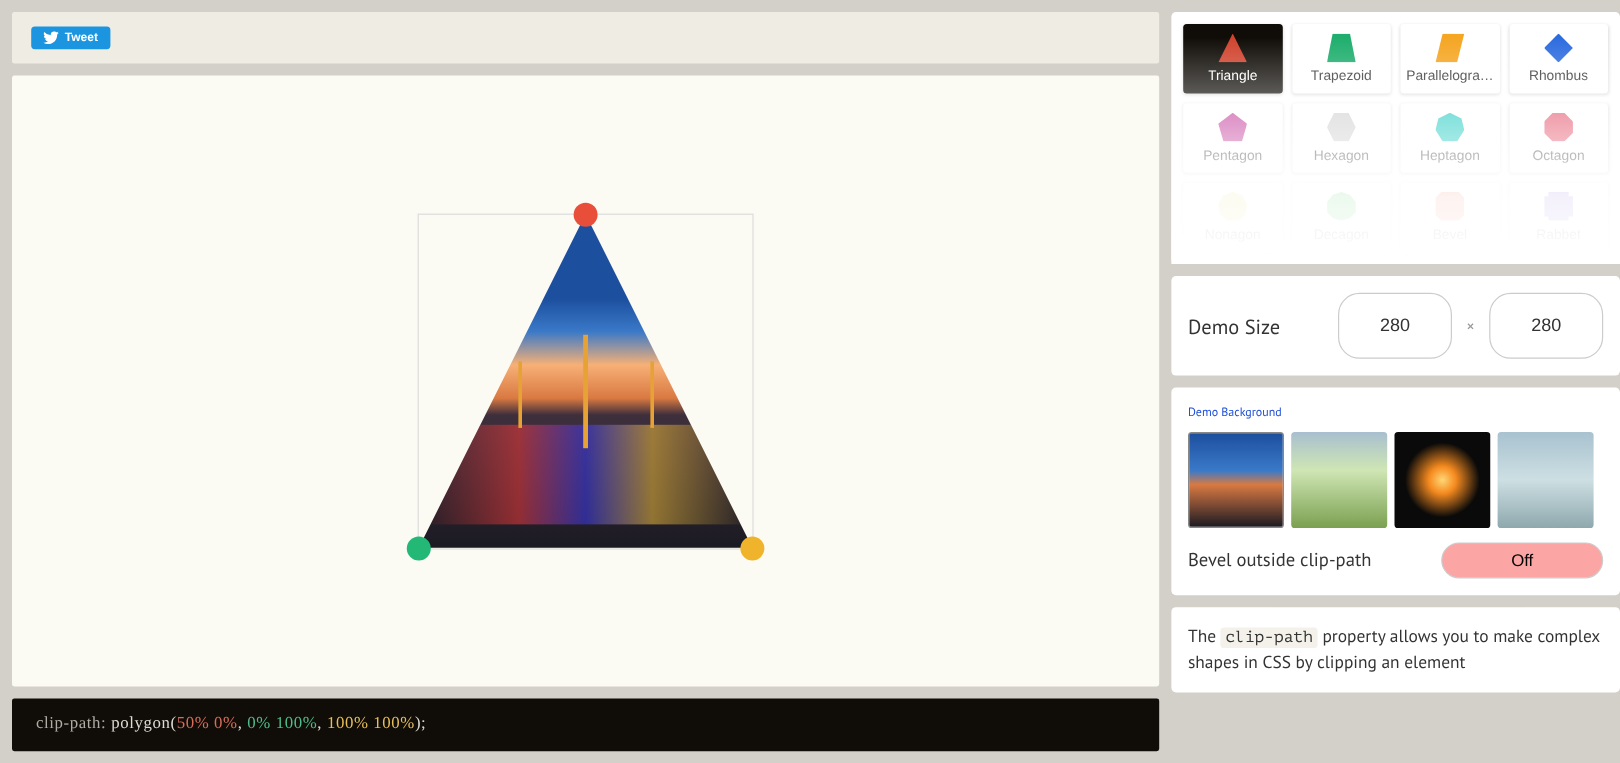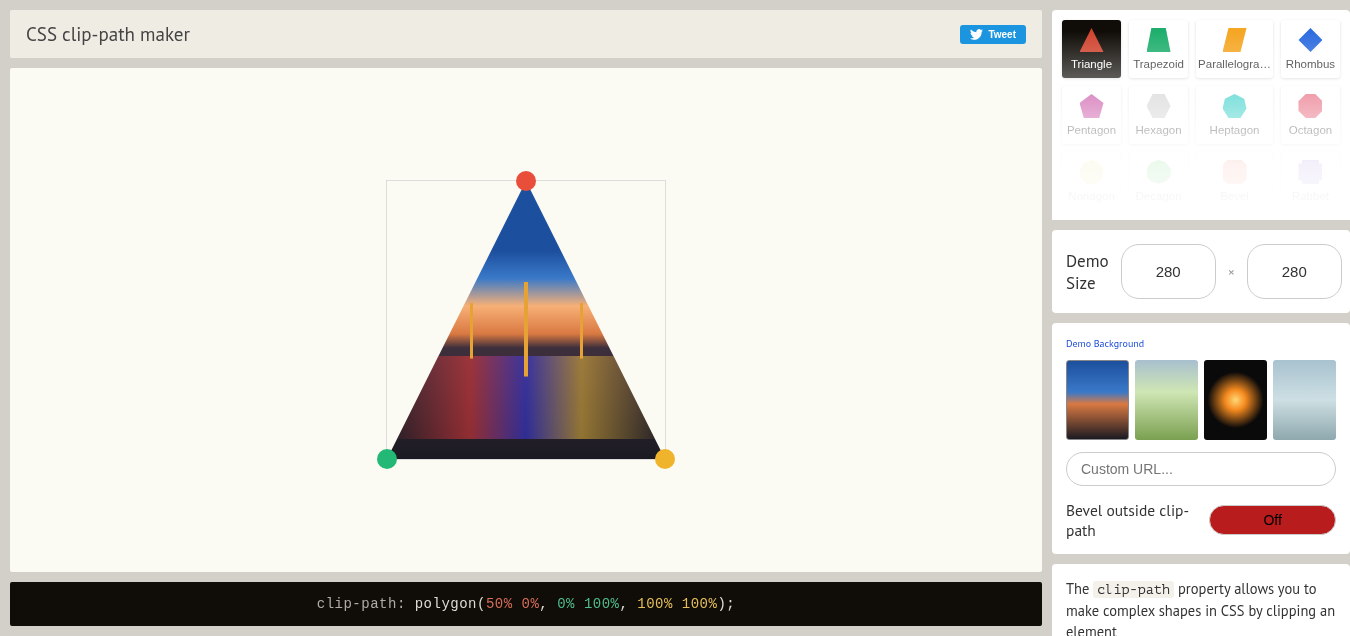--- a/index.html
+++ b/index.html
@@ -90,34 +90,33 @@
     cursor: grab;
   }
   .h1 { background:#e94e3a; left:50%; top:0; }
   .h2 { background:#24b877; left:0; top:100%; }
   .h3 { background:#f0b42c; left:100%; top:100%; }
 
   .code {
     background: #100d08;
     color: #d0d0d0;
     padding: 14px 20px;
-    font-family: Liberation Mono, monospace;
+    font-family: Liberation Serif, serif;
     font-size: 14px;
     border-radius: 2px;
     letter-spacing: 0.5px;
-    text-align: center;
   }
   .code .prop { color:#b0aca5; }
   .code .fn { color:#dedcd5; }
   .code .r { color:#d86d59; }
   .code .g { color:#4fbd8b; }
   .code .y { color:#e7bf5a; }
 
   .right {
-    width: 298px;
+    width: 374px;
     overflow-y: scroll;
     padding: 10px 0 10px 0;
     display: flex;
     flex-direction: column;
     gap: 10px;
   }
   .right::-webkit-scrollbar { width: 15px; }
   .right::-webkit-scrollbar-track { background: #f1f1f1; }
   .right::-webkit-scrollbar-thumb { background: #c1c1c1; }
 
@@ -156,40 +155,39 @@
   .bg4 { background: linear-gradient(180deg,#a8c2cf 0%, #cddfe3 50%, #8ea8ad 100%); }
 
   .url-input {
     width:100%; border:1px solid #ccc; border-radius:18px;
     padding:8px 14px; font-size:14px; color:#555; outline:none; margin-bottom:14px;
   }
   .toggle-row { display:flex; align-items:center; justify-content:space-between; }
   .toggle-row .lbl { font-size:15.5px; }
   .toggle-pill {
     border:1px solid #ccc; border-radius:18px; width:135px; padding:6px 0;
-    text-align:center; font-size:14px; cursor:pointer; background:#b91c1c;
+    text-align:center; font-size:14px; cursor:pointer; background:#fca5a5;
   }
 
   .about p { font-size:14.5px; line-height:1.45; }
   .about code { font-family:"PT Mono",monospace; background:#f3f1ea; padding:1px 4px; border-radius:3px; font-size:13.5px; }
 
   .fade { position:relative; }
   .fade::after{
     content:""; position:absolute; left:0; right:0; bottom:0; height:90%;
     background:linear-gradient(180deg, rgba(255,255,255,0) 0%, rgba(255,255,255,.9) 70%, #fff 100%);
     pointer-events:none;
   }
 </style>
 </head>
 <body>
 
 <div class="outer">
   <div class="left">
     <div class="header">
-      <h1>CSS clip-path maker</h1>
       <button class="tweet-btn">
         <svg width="13" height="11" viewBox="0 0 24 20">
             <path fill="#fff" d="M24 2.4a9.8 9.8 0 0 1-2.8.8A4.9 4.9 0 0 0 23.3.4a9.9 9.9 0 0 1-3.1 1.2A4.9 4.9 0 0 0 11.8 6a14 14 0 0 1-10.1-5.1 4.9 4.9 0 0 0 1.5 6.6A4.9 4.9 0 0 1 1 6.9v.1a4.9 4.9 0 0 0 4 4.8 5 5 0 0 1-2.2.1 4.9 4.9 0 0 0 4.6 3.4A9.9 9.9 0 0 1 0 17.5 14 14 0 0 0 7.5 19.7c9.1 0 14-7.5 14-14v-.6A10 10 0 0 0 24 2.4z"></path>
           </svg>
         <span>Tweet</span>
       </button>
     </div>
 
     <div class="stage-wrap">
       <div class="demo">
@@ -295,21 +293,20 @@
     </div>
 
     <div class="panel">
       <h3>Demo Background</h3>
       <div class="bg-thumbs">
         <div class="bg-th bg1"></div>
         <div class="bg-th bg2"></div>
         <div class="bg-th bg3"></div>
         <div class="bg-th bg4"></div>
       </div>
-      <input class="url-input" placeholder="Custom URL..." style="">
       <div class="toggle-row">
         <span class="lbl">Bevel outside clip-path</span>
         <button class="toggle-pill">Off</button>
       </div>
     </div>
 
     <div class="panel about">
       <p>
         <span>The </span><code>clip-path</code><span> property allows you to make complex shapes in CSS by clipping an element</span>
       </p>

